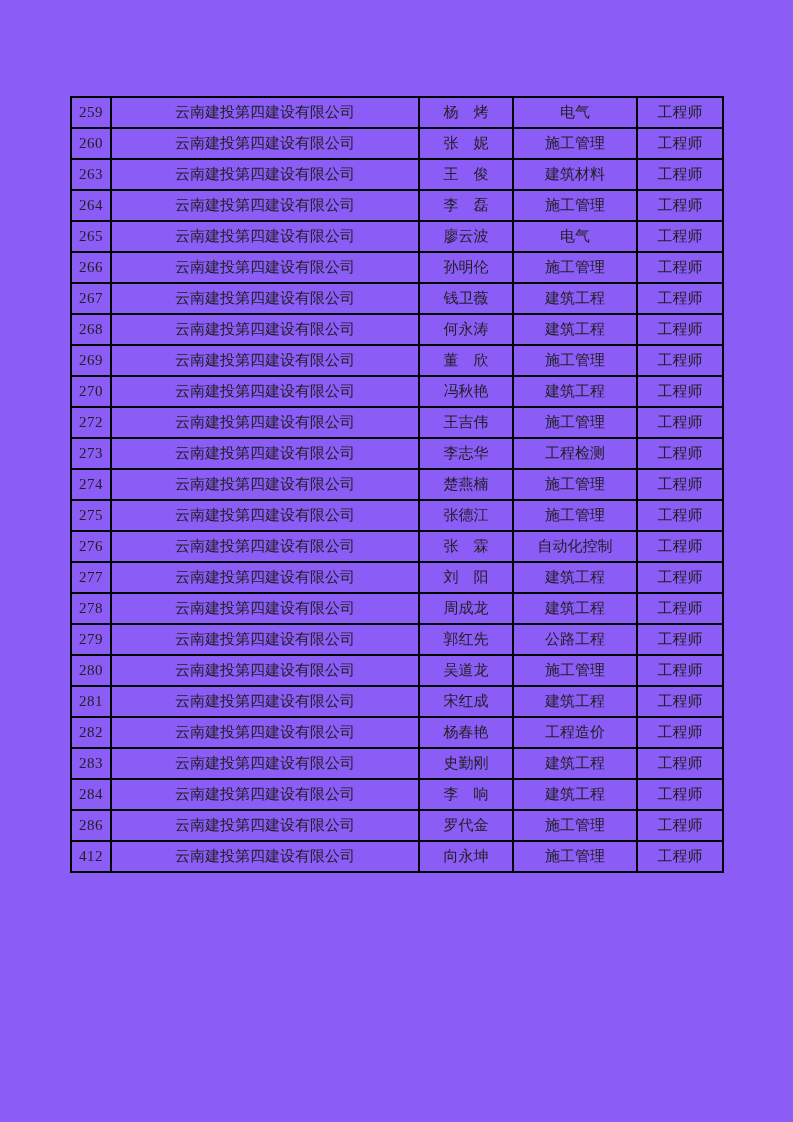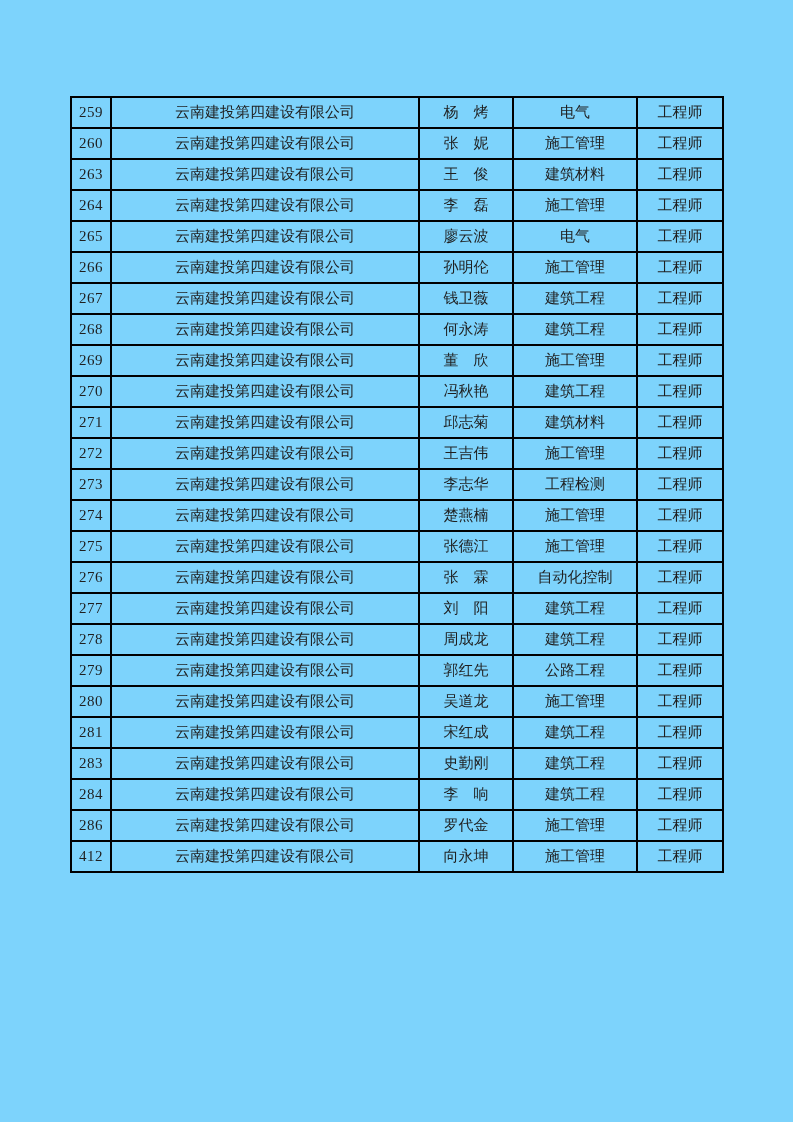--- a/index.html
+++ b/index.html
@@ -4,21 +4,21 @@
 <style>
   html, body {
     margin: 0;
     padding: 0;
     background: #ffffff;
   }
   .page {
     position: relative;
     width: 793px;
     height: 1122px;
-    background: #7dd3fc;
+    background: #8b5cf6;
     overflow: hidden;
     font-family: "Liberation Serif", "DejaVu Serif", serif;
   }
   table.roster {
     position: absolute;
     left: 70px;
     top: 96px;
     width: 652px;
     border-collapse: collapse;
     table-layout: fixed;
@@ -132,27 +132,20 @@
   </tr>
 
   <tr>
     <td class="col-no">270</td>
     <td class="col-company">云南建投第四建设有限公司</td>
     <td class="col-name">冯秋艳</td>
     <td class="col-major">建筑工程</td>
     <td class="col-title">工程师</td>
   </tr>
 
-  <tr>
-    <td class="col-no">271</td>
-    <td class="col-company">云南建投第四建设有限公司</td>
-    <td class="col-name">邱志菊</td>
-    <td class="col-major">建筑材料</td>
-    <td class="col-title">工程师</td>
-  </tr>
 
   <tr>
     <td class="col-no">272</td>
     <td class="col-company">云南建投第四建设有限公司</td>
     <td class="col-name">王吉伟</td>
     <td class="col-major">施工管理</td>
     <td class="col-title">工程师</td>
   </tr>
 
   <tr>
@@ -220,20 +213,27 @@
   </tr>
 
   <tr>
     <td class="col-no">281</td>
     <td class="col-company">云南建投第四建设有限公司</td>
     <td class="col-name">宋红成</td>
     <td class="col-major">建筑工程</td>
     <td class="col-title">工程师</td>
   </tr>
 
+  <tr>
+    <td class="col-no">282</td>
+    <td class="col-company">云南建投第四建设有限公司</td>
+    <td class="col-name">杨春艳</td>
+    <td class="col-major">工程造价</td>
+    <td class="col-title">工程师</td>
+  </tr>
 
   <tr>
     <td class="col-no">283</td>
     <td class="col-company">云南建投第四建设有限公司</td>
     <td class="col-name">史勤刚</td>
     <td class="col-major">建筑工程</td>
     <td class="col-title">工程师</td>
   </tr>
 
   <tr>

